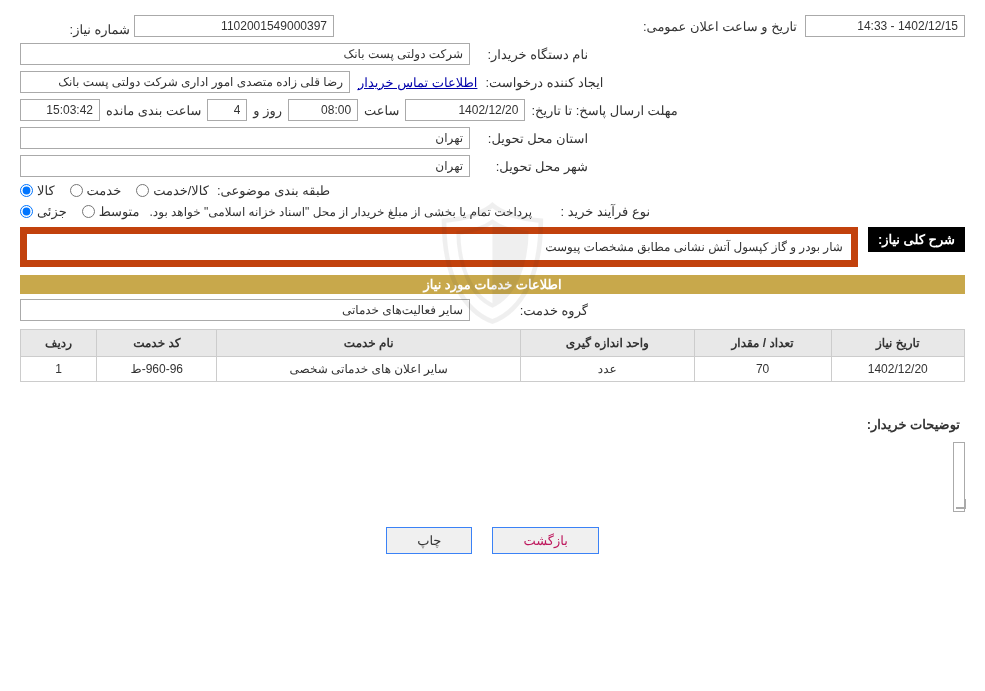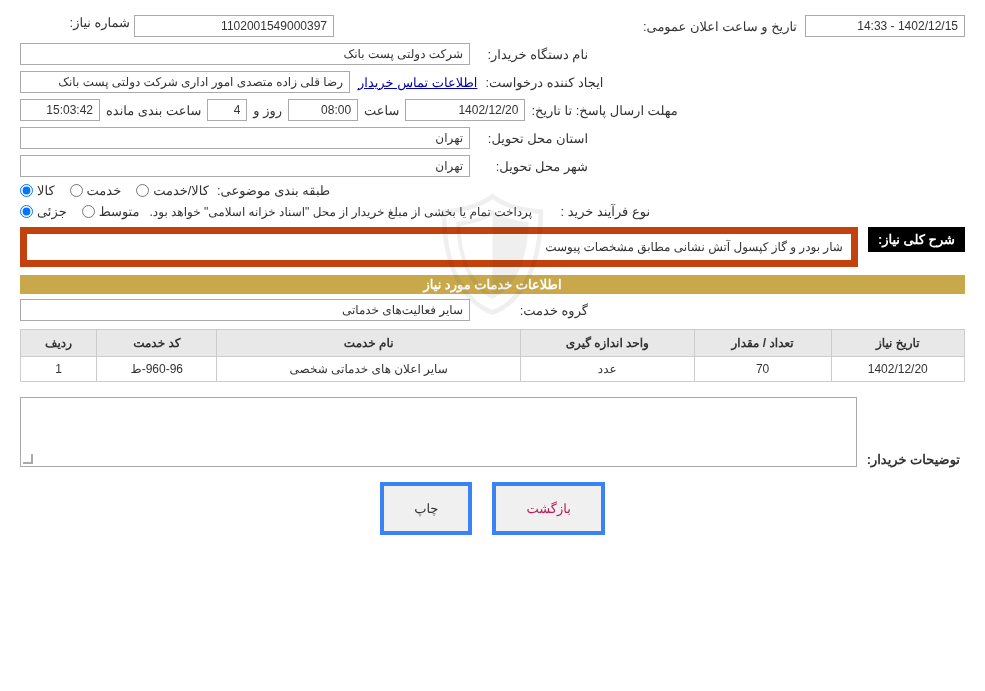--- a/index.html
+++ b/index.html
@@ -102,25 +102,25 @@
       cursor: se-resize;
     }
     .button-row {
       text-align: center;
       padding: 15px;
       display: flex;
       justify-content: center;
       gap: 20px;
     }
     .btn {
-      padding: 15px 30px;
+      padding: 5px 30px;
       font-family: Tahoma, Arial, sans-serif;
       font-size: 13px;
       cursor: pointer;
-      border: 4px solid #3b82f6;
+      border: 1px solid #3b82f6;
     }
     .btn-print {
       background: #f0f0f0;
       color: #333;
     }
     .btn-back {
       background: #f0f0f0;
       color: #be185d;
     }
     .section-header {
@@ -164,21 +164,21 @@
 
   <div class="content-area relative-wrap">
 
     <div class="shield-watermark">🛡</div>
 
     <div class="form-row" style="justify-content: space-between; flex-direction: row;">
       <div style="display:flex; align-items:center; gap:8px; flex-direction: row-reverse;">
         <span class="label">تاریخ و ساعت اعلان عمومی:</span>
         <input type="text" class="text-input input-narrow" style="width: 160px;" value="1402/12/15 - 14:33">
       </div>
-      <div style="display:flex; align-items:flex-start; gap:4px; flex-direction: row-reverse;">
+      <div style="display:flex; align-items:flex-end; gap:4px; flex-direction: row-reverse;">
         <span class="label">شماره نیاز:</span>
         <input type="text" class="text-input" style="width: 200px;" value="1102001549000397">
       </div>
     </div>
 
     <div class="form-row" style="flex-direction: row; justify-content: flex-end;">
       <span class="label">نام دستگاه خریدار:</span>
       <input type="text" class="text-input" style="width: 450px;" value="شرکت دولتی پست بانک">
     </div>
 
@@ -270,21 +270,21 @@
             <td>1402/12/20</td>
             <td>70</td>
             <td>عدد</td>
             <td>سایر اعلان های خدماتی شخصی</td>
             <td>960-96-ط</td>
             <td>1</td>
           </tr>
         </tbody>
     </table>
 
-    <div class="buyer-desc-section" style="margin-top: 15px; flex-direction: row; align-items: flex-end;">
+    <div class="buyer-desc-section" style="margin-top: 30px; flex-direction: column; align-items: flex-start;">
       <div style="font-weight:bold; white-space:nowrap; padding-top:5px; margin-right:5px;">توضیحات خریدار:</div>
       <div class="buyer-desc-box">
         <div class="resize-handle"></div>
       </div>
     </div>
 
     <div class="button-row">
       <button class="btn btn-back">بازگشت</button>
       <button class="btn btn-print">چاپ</button>
     </div>

